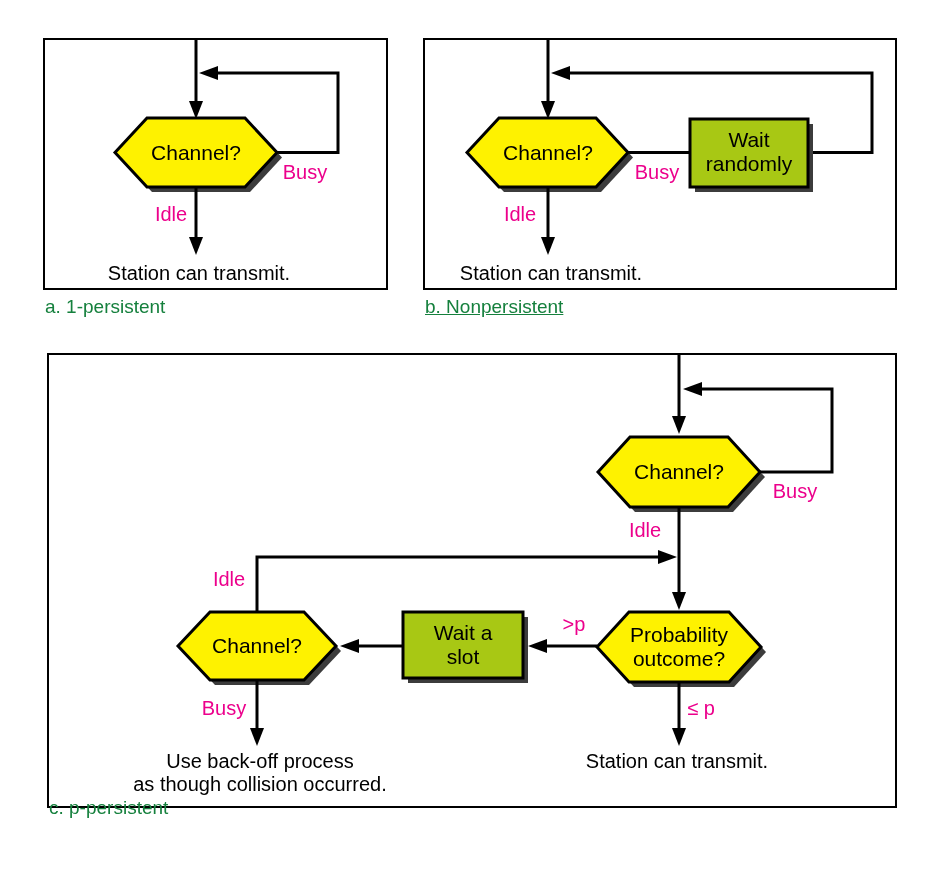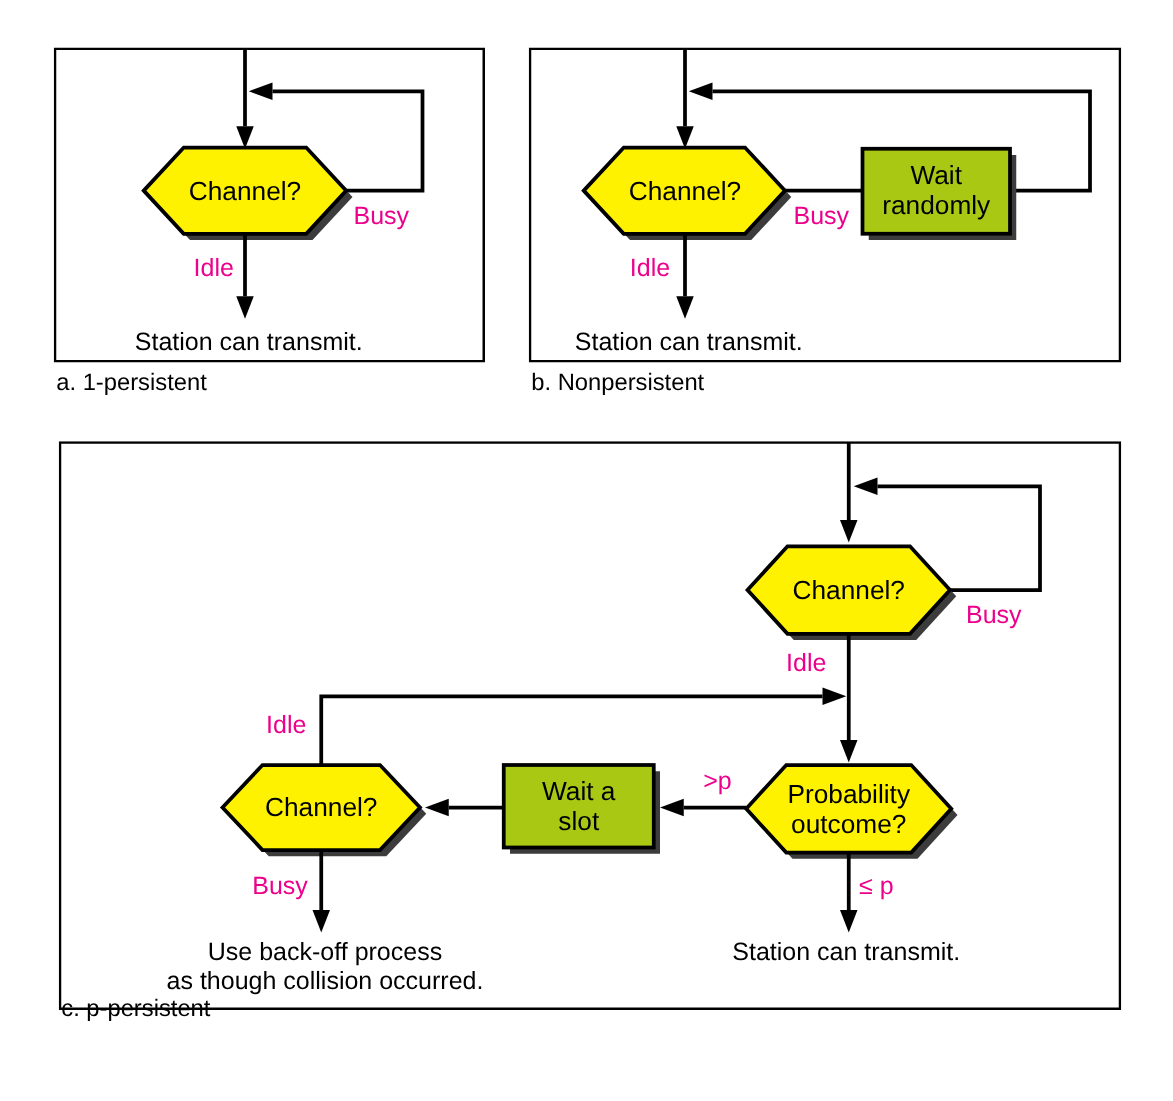--- a/index.html
+++ b/index.html
@@ -12,21 +12,21 @@
   svg text{font-family:"Liberation Sans",sans-serif;}
   .border-rect{fill:#ffffff;stroke:var(--line);stroke-width:2;}
   .hex{fill:var(--yellow);stroke:var(--line);stroke-width:3;}
   .gbox{fill:var(--green);stroke:var(--line);stroke-width:3;}
   .shadow{fill:var(--shadow);}
   .flow{stroke:var(--line);stroke-width:3;fill:none;}
   .ah{fill:var(--line);stroke:none;}
   .node-t{font-size:21px;fill:#000;text-anchor:middle;}
   .lbl{font-size:20px;fill:var(--magenta);text-anchor:middle;}
   .stmt{font-size:20px;fill:#000;text-anchor:middle;}
-  .caption{position:absolute;font-size:19px;color:#000000;white-space:nowrap;}
+  .caption{position:absolute;font-size:19px;color:#15803d;white-space:nowrap;}
 </style>
 </head>
 <body style="--yellow: #FEF200; --green: #A8C814; --magenta: #EC008C; --shadow: #3C3C3C; --line: #000000;">
 
 <svg class="panel" style="left:43px;top:38px;" width="345" height="252" viewBox="0 0 345 252">
   <rect class="border-rect" x="1" y="1" width="343" height="250"></rect>
 
   <path class="flow" d="M153,1 V63"></path>
   <polygon class="ah" points="153,81 146,63 160,63"></polygon>
 
@@ -64,21 +64,21 @@
   <rect class="shadow" x="272" y="86" width="118" height="68"></rect>
   <rect class="gbox" x="267" y="81" width="118" height="68"></rect>
   <text class="node-t" x="326" y="109">Wait</text>
   <text class="node-t" x="326" y="133">randomly</text>
 
   <path class="flow" d="M125,149 V199"></path>
   <polygon class="ah" points="125,217 118,199 132,199"></polygon>
   <text class="lbl" x="97" y="183">Idle</text>
   <text class="stmt" x="128" y="242">Station can transmit.</text>
 </svg>
-<div class="caption" style="left:425px;top:296px;">b. Nonpersistent</div>
+<div class="caption" style="left:425px;top:296px;text-decoration:underline;">b. Nonpersistent</div>
 
 <svg class="panel" style="left:47px;top:353px;" width="850" height="455" viewBox="0 0 850 455">
   <rect class="border-rect" x="1" y="1" width="848" height="453"></rect>
 
   <path class="flow" d="M632,1 V63"></path>
   <polygon class="ah" points="632,81 625,63 639,63"></polygon>
 
   <path class="flow" d="M710,119 H785 V36 H655"></path>
   <polygon class="ah" points="636,36 655,29 655,43"></polygon>
 

